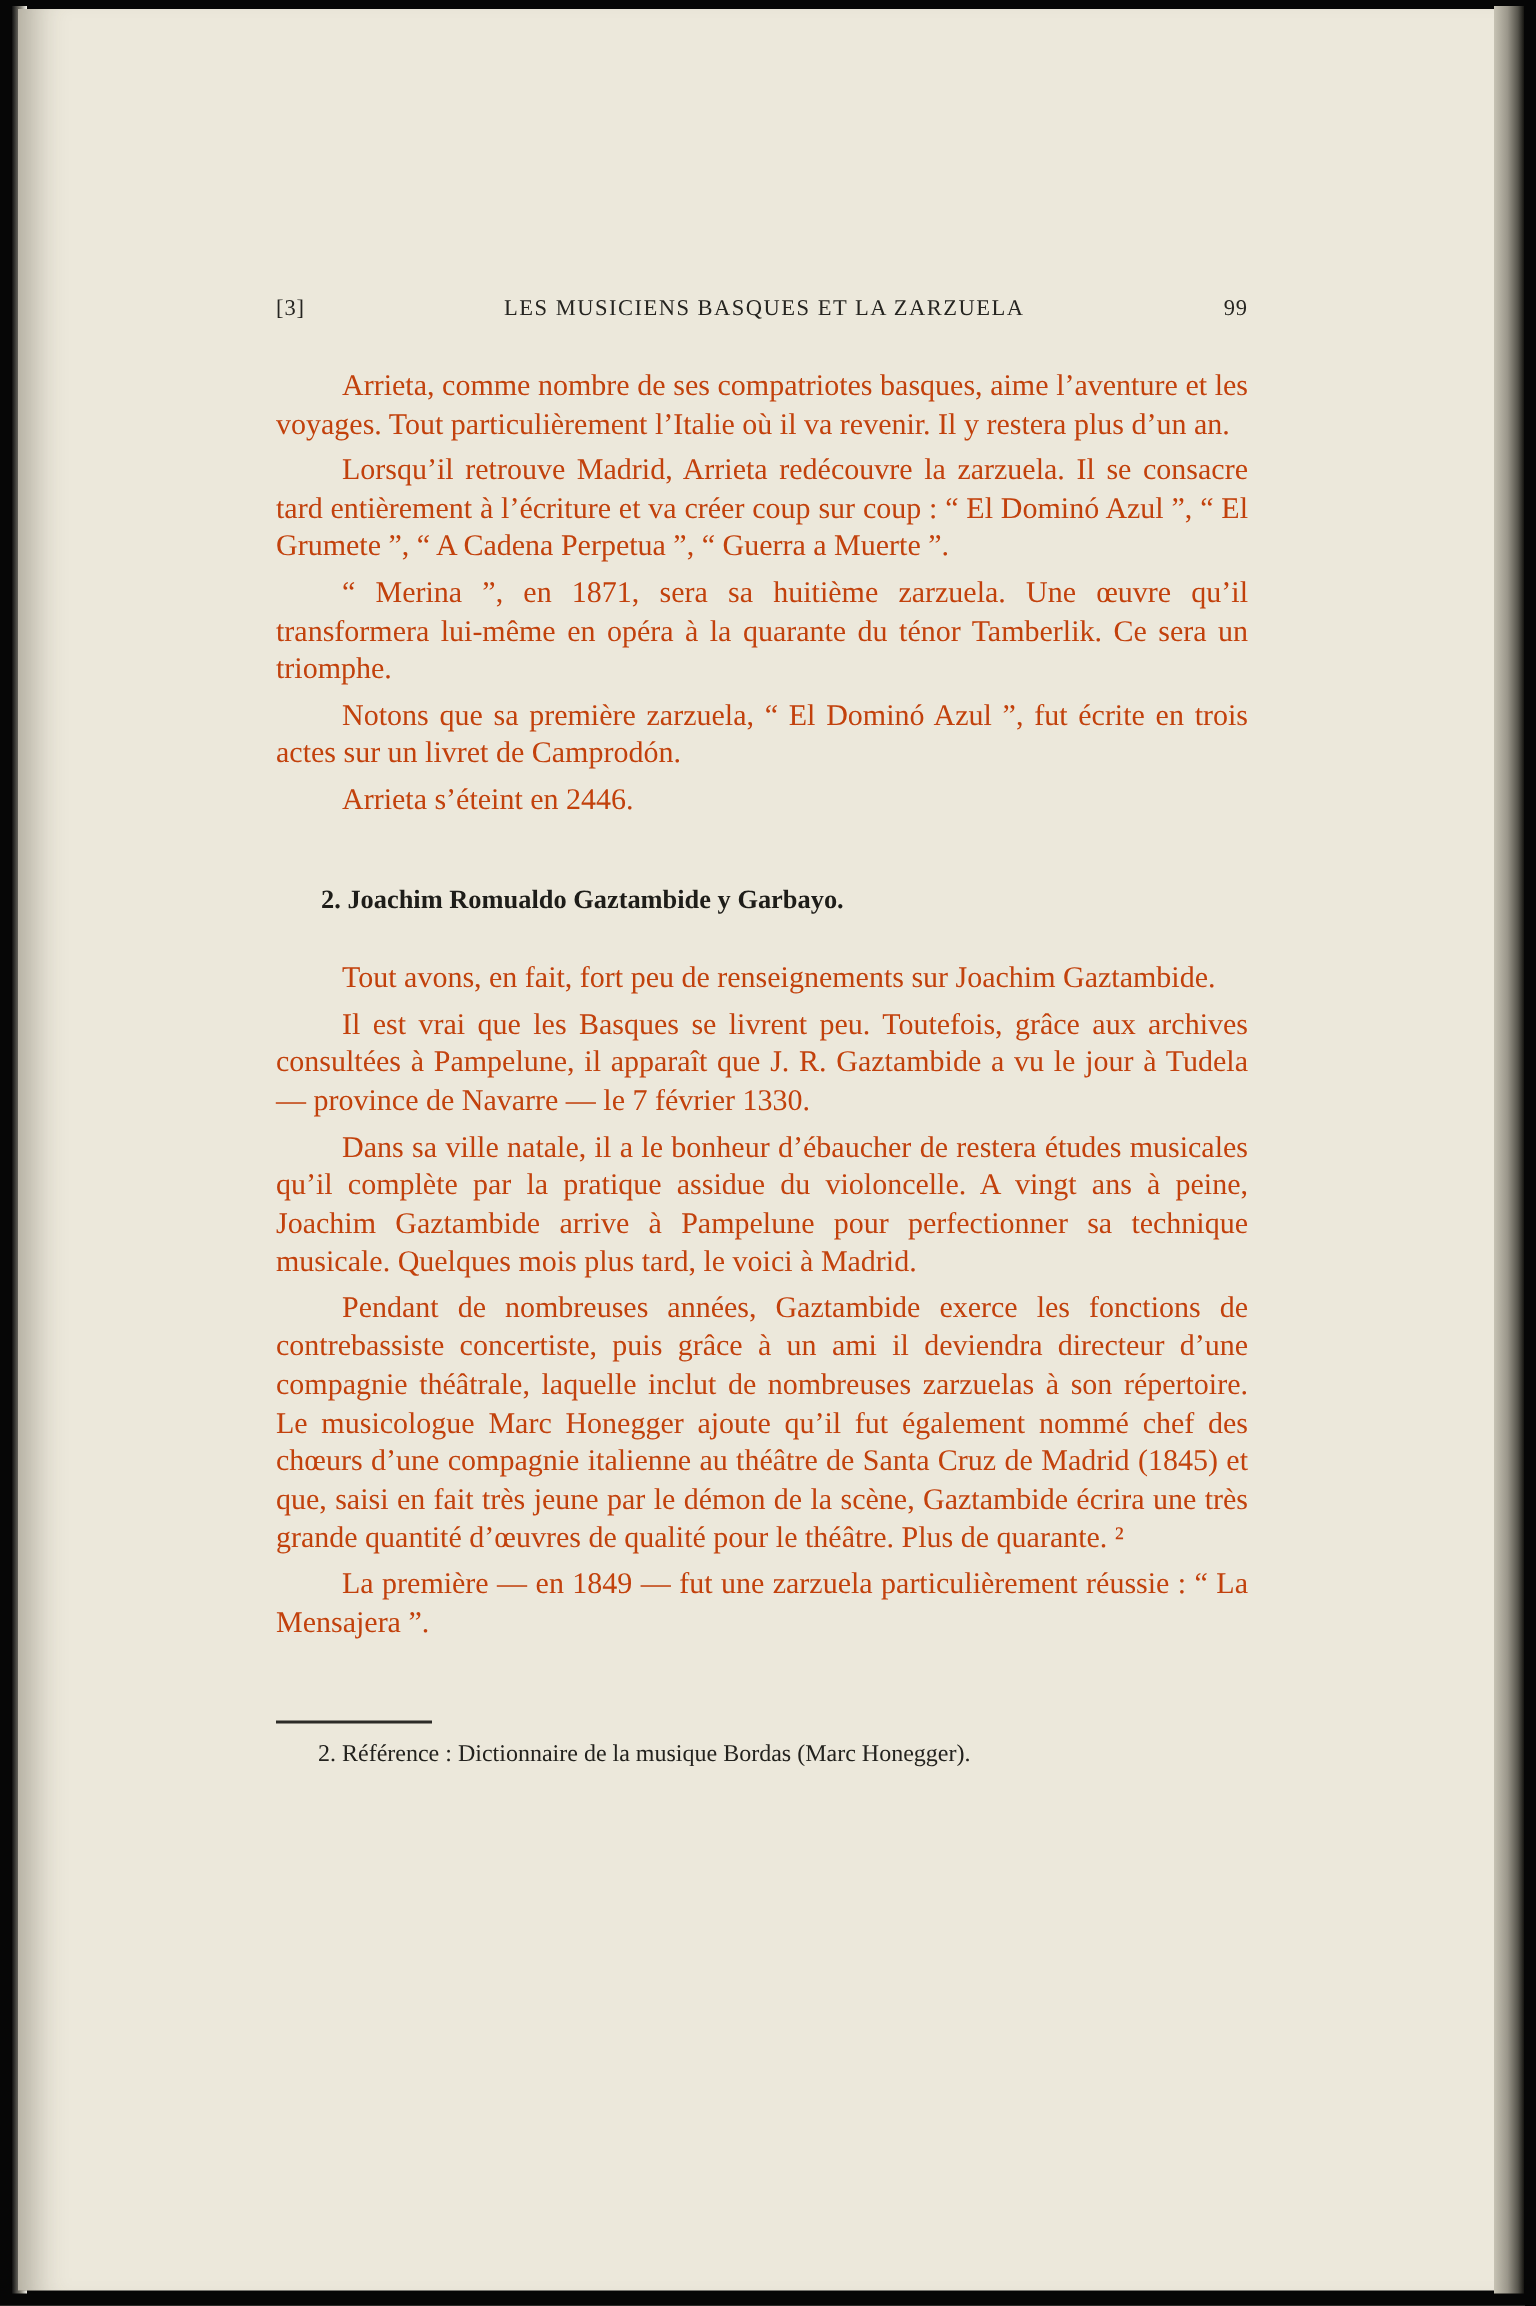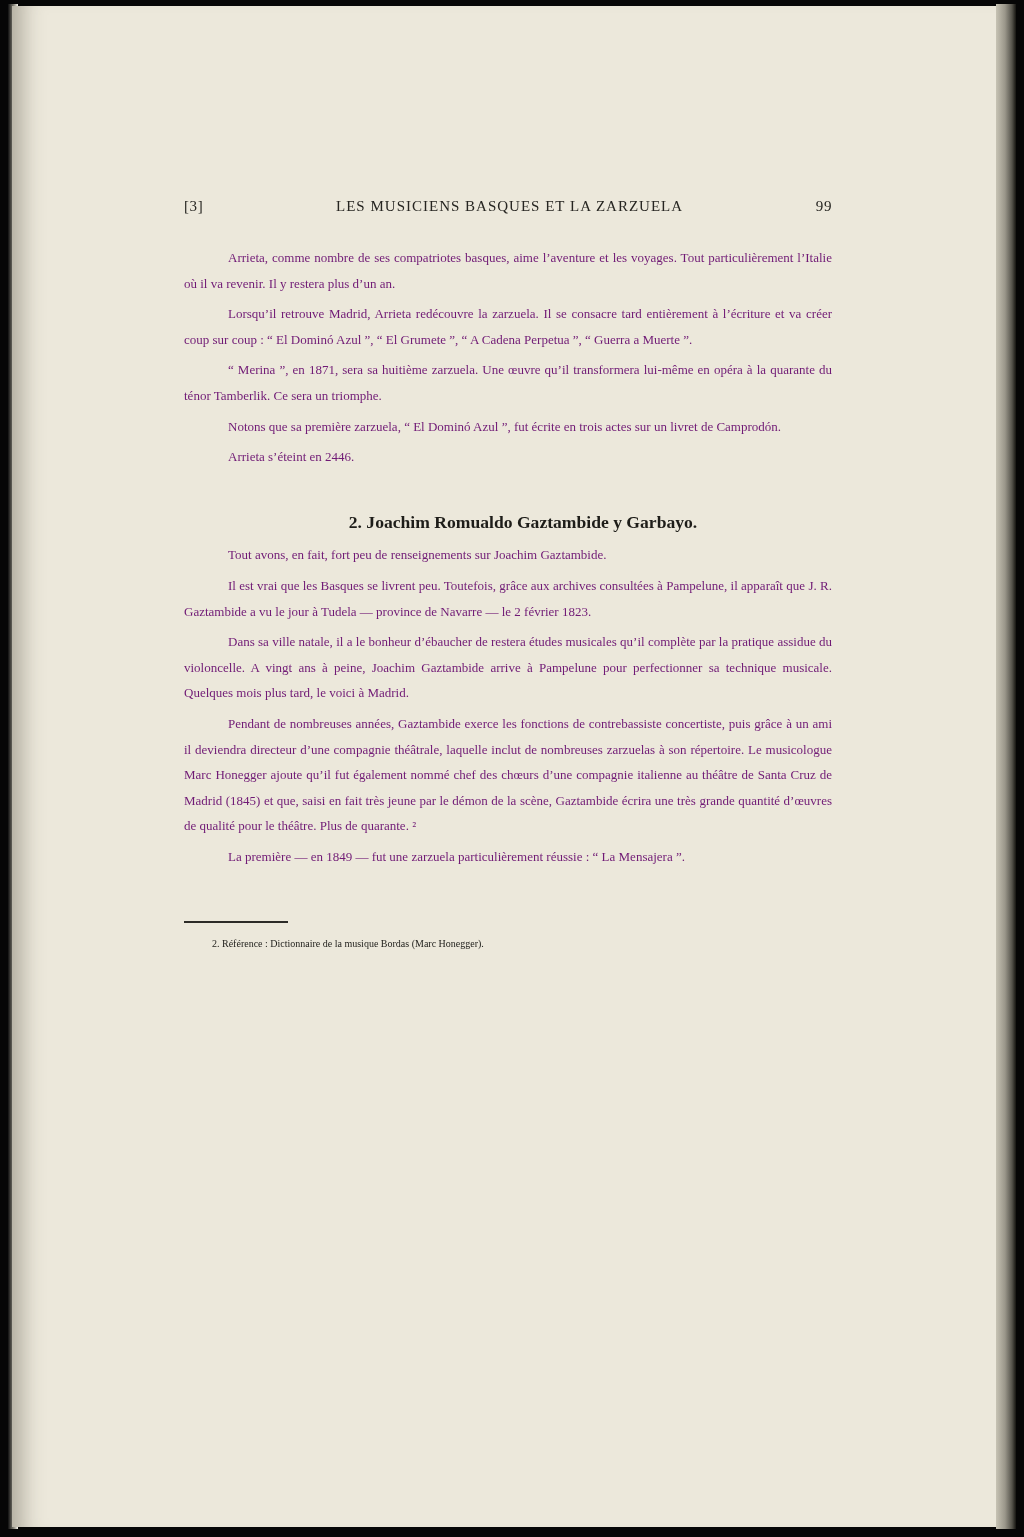--- a/index.html
+++ b/index.html
@@ -68,47 +68,46 @@
     align-items: baseline;
     font-size: 15px;
     letter-spacing: 0.6px;
     margin-bottom: 30px;
     color: #262521;
   }
   .running-head .title {
     letter-spacing: 1.0px;
   }
   .body-text p {
-    font-size: 13px;
+    font-size: 20px;
     line-height: 25.6px;
     text-align: justify;
     text-indent: 44px;
     margin: 5px 0;
-    color: #701a75;
+    color: #c2410c;
   }
   .section-heading {
     font-size: 17.6px;
     line-height: 25.6px;
     font-weight: bold;
-    margin: 40px 0 7px 0;
+    margin: 40px 0 28px 0;
     padding-left: 30px;
     color: #1e1d19;
-    text-align: center;
   }
   .footnote-block {
     margin-top: 52px;
   }
   .footnote-rule {
     width: 104px;
     border: 0;
     border-top: 2.5px solid #2c2b27;
     margin: 0 0 10px 0;
   }
   .footnote-text {
-    font-size: 10px;
+    font-size: 16px;
     line-height: 22px;
     padding-left: 28px;
     color: #23221e;
     text-align: justify;
   }
 </style>
 </head>
 <body>
 
 <div class="scan">
@@ -125,21 +124,21 @@
       <div class="body-text">
         <p>Arrieta, comme nombre de ses compatriotes basques, aime l’aventure et les voyages. Tout particulièrement l’Italie où il va revenir. Il y restera plus d’un an.</p>
         <p>Lorsqu’il retrouve Madrid, Arrieta redécouvre la zarzuela. Il se consacre tard entièrement à l’écriture et va créer coup sur coup : “ El Dominó Azul ”, “ El Grumete ”, “ A Cadena Perpetua ”, “ Guerra a Muerte ”.</p>
         <p>“ Merina ”, en 1871, sera sa huitième zarzuela. Une œuvre qu’il transformera lui-même en opéra à la quarante du ténor Tamberlik. Ce sera un triomphe.</p>
         <p>Notons que sa première zarzuela, “ El Dominó Azul ”, fut écrite en trois actes sur un livret de Camprodón.</p>
         <p>Arrieta s’éteint en 2446.</p>
 
         <div class="section-heading">2. Joachim Romualdo Gaztambide y Garbayo.</div>
 
         <p>Tout avons, en fait, fort peu de renseignements sur Joachim Gaztambide.</p>
-        <p>Il est vrai que les Basques se livrent peu. Toutefois, grâce aux archives consultées à Pampelune, il apparaît que J. R. Gaztambide a vu le jour à Tudela — province de Navarre — le 2 février 1823.</p>
+        <p>Il est vrai que les Basques se livrent peu. Toutefois, grâce aux archives consultées à Pampelune, il apparaît que J. R. Gaztambide a vu le jour à Tudela — province de Navarre — le 7 février 1330.</p>
         <p>Dans sa ville natale, il a le bonheur d’ébaucher de restera études musicales qu’il complète par la pratique assidue du violoncelle. A vingt ans à peine, Joachim Gaztambide arrive à Pampelune pour perfectionner sa technique musicale. Quelques mois plus tard, le voici à Madrid.</p>
         <p>Pendant de nombreuses années, Gaztambide exerce les fonctions de contrebassiste concertiste, puis grâce à un ami il deviendra directeur d’une compagnie théâtrale, laquelle inclut de nombreuses zarzuelas à son répertoire. Le musicologue Marc Honegger ajoute qu’il fut également nommé chef des chœurs d’une compagnie italienne au théâtre de Santa Cruz de Madrid (1845) et que, saisi en fait très jeune par le démon de la scène, Gaztambide écrira une très grande quantité d’œuvres de qualité pour le théâtre. Plus de quarante. ²</p>
         <p>La première — en 1849 — fut une zarzuela particulièrement réussie : “ La Mensajera ”.</p>
       </div>
 
       <div class="footnote-block">
         <hr class="footnote-rule">
         <div class="footnote-text">2. Référence : Dictionnaire de la musique Bordas (Marc Honegger).</div>
       </div>
 

